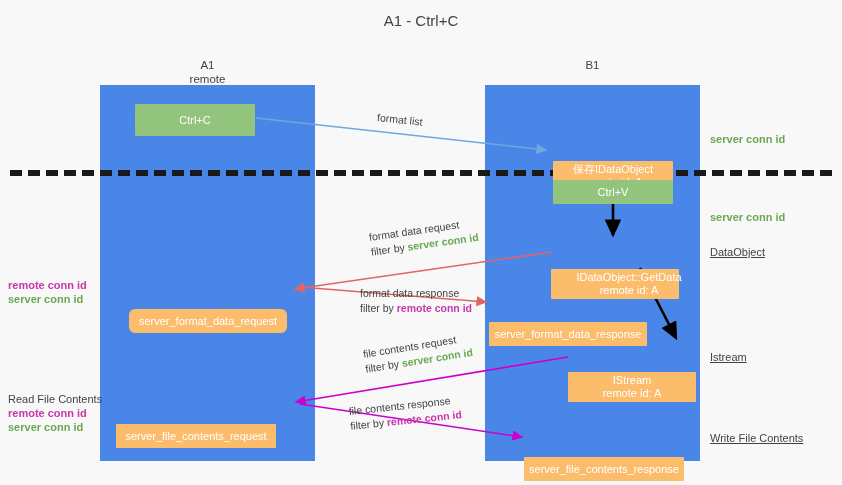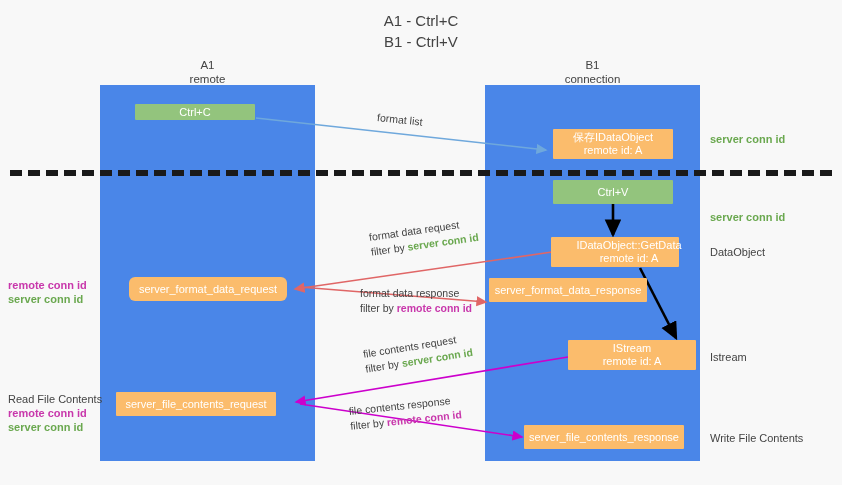--- a/index.html
+++ b/index.html
@@ -62,21 +62,21 @@
     align-items: center;
     justify-content: center;
     color: #ffffff;
     font-size: 11px;
     line-height: 13px;
     text-align: center;
     border-radius: 1px;
     padding: 2px 4px;
   }
   .node.green  { background: #93c47d; }
-  .node.orange { background: #fbbc6c; }
+  .node.orange { background: #fbbc6c; margin-top: 32px; }
   .node .ln { display: block; white-space: nowrap; }
 
   
   #divider {
     position: absolute;
     left: 10px;
     top: 170px;
     width: 822px;
     height: 0;
     border-top: 6px dashed #1a1a1a;
@@ -94,20 +94,21 @@
   .c-remote { color: #c837ab; }
   .side-label .c-server, .side-label .c-remote { display: block; font-weight: bold; }
 
   
   .right-label {
     position: absolute;
     font-size: 11px;
     line-height: 14px;
     color: #434343;
     white-space: nowrap;
+    text-decoration: underline;
   }
 
   
   .edge-label {
     position: absolute;
     font-size: 10.5px;
     line-height: 15px;
     color: #434343;
     white-space: nowrap;
     transform-origin: left top;
@@ -125,30 +126,28 @@
     pointer-events: none;
   }
 </style>
 </head>
 <body>
 
 <div id="stage">
 
   <div class="title-block">
     <div>A1 - Ctrl+C</div>
-    <div>B1 - Ctrl+V</div>
   </div>
 
   <div class="col-head" style="left:100px; top:58px; width:215px;">
     <span class="ch-name">A1</span>
     <span class="ch-sub">remote</span>
   </div>
   <div class="col-head" style="left:485px; top:58px; width:215px;">
     <span class="ch-name">B1</span>
-    <span class="ch-sub">connection</span>
   </div>
 
   <div class="lane" id="lane-a1"></div>
   <div class="lane" id="lane-b1"></div>
 
   <svg id="arrows" viewBox="0 0 842 485">
     <defs>
       <marker id="ah-blue" markerWidth="7" markerHeight="7" refX="6" refY="3.2" orient="auto">
         <path d="M0,0 L7,3.2 L0,6.4 z" fill="#6fa8dc"></path>
       </marker>
@@ -173,21 +172,21 @@
 
     <line x1="640" y1="268" x2="676" y2="338" stroke="#000000" stroke-width="2.6" marker-end="url(#ah-black)"></line>
 
     <line x1="568" y1="357" x2="296" y2="402" stroke="#cc00cc" stroke-width="1.6" marker-end="url(#ah-magenta)"></line>
 
     <line x1="300" y1="404" x2="522" y2="437" stroke="#cc00cc" stroke-width="1.6" marker-end="url(#ah-magenta)"></line>
   </svg>
 
   <div id="divider"></div>
 
-  <div class="node green" style="left:135px; top:104px; width:120px; height:16px;">
+  <div class="node green" style="left:135px; top:104px; width:120px; height:32px;">
     <span class="ln">Ctrl+C</span>
   </div>
 
   <div class="node orange" style="left:553px; top:129px; width:120px; height:30px;">
     <span class="ln">保存IDataObject</span>
     <span class="ln">remote id: A</span>
   </div>
 
   <div class="node green" style="left:553px; top:180px; width:120px; height:24px;">
     <span class="ln">Ctrl+V</span>
@@ -195,21 +194,21 @@
 
   <div class="node orange" style="left:551px; top:237px; width:128px; height:30px;padding-left:32px;">
     <span class="ln">IDataObject::GetData</span>
     <span class="ln">remote id: A</span>
   </div>
 
   <div class="node orange" style="left:129px; top:277px; width:158px; height:24px;border-radius:6px;">
     <span class="ln">server_format_data_request</span>
   </div>
 
-  <div class="node orange" style="left:489px; top:278px; width:158px; height:24px;">
+  <div class="node orange" style="left:489px; top:290px; width:158px; height:24px;">
     <span class="ln">server_format_data_response</span>
   </div>
 
   <div class="node orange" style="left:568px; top:340px; width:128px; height:30px;">
     <span class="ln">IStream</span>
     <span class="ln">remote id: A</span>
   </div>
 
   <div class="node orange" style="left:116px; top:392px; width:160px; height:24px;">
     <span class="ln">server_file_contents_request</span>

